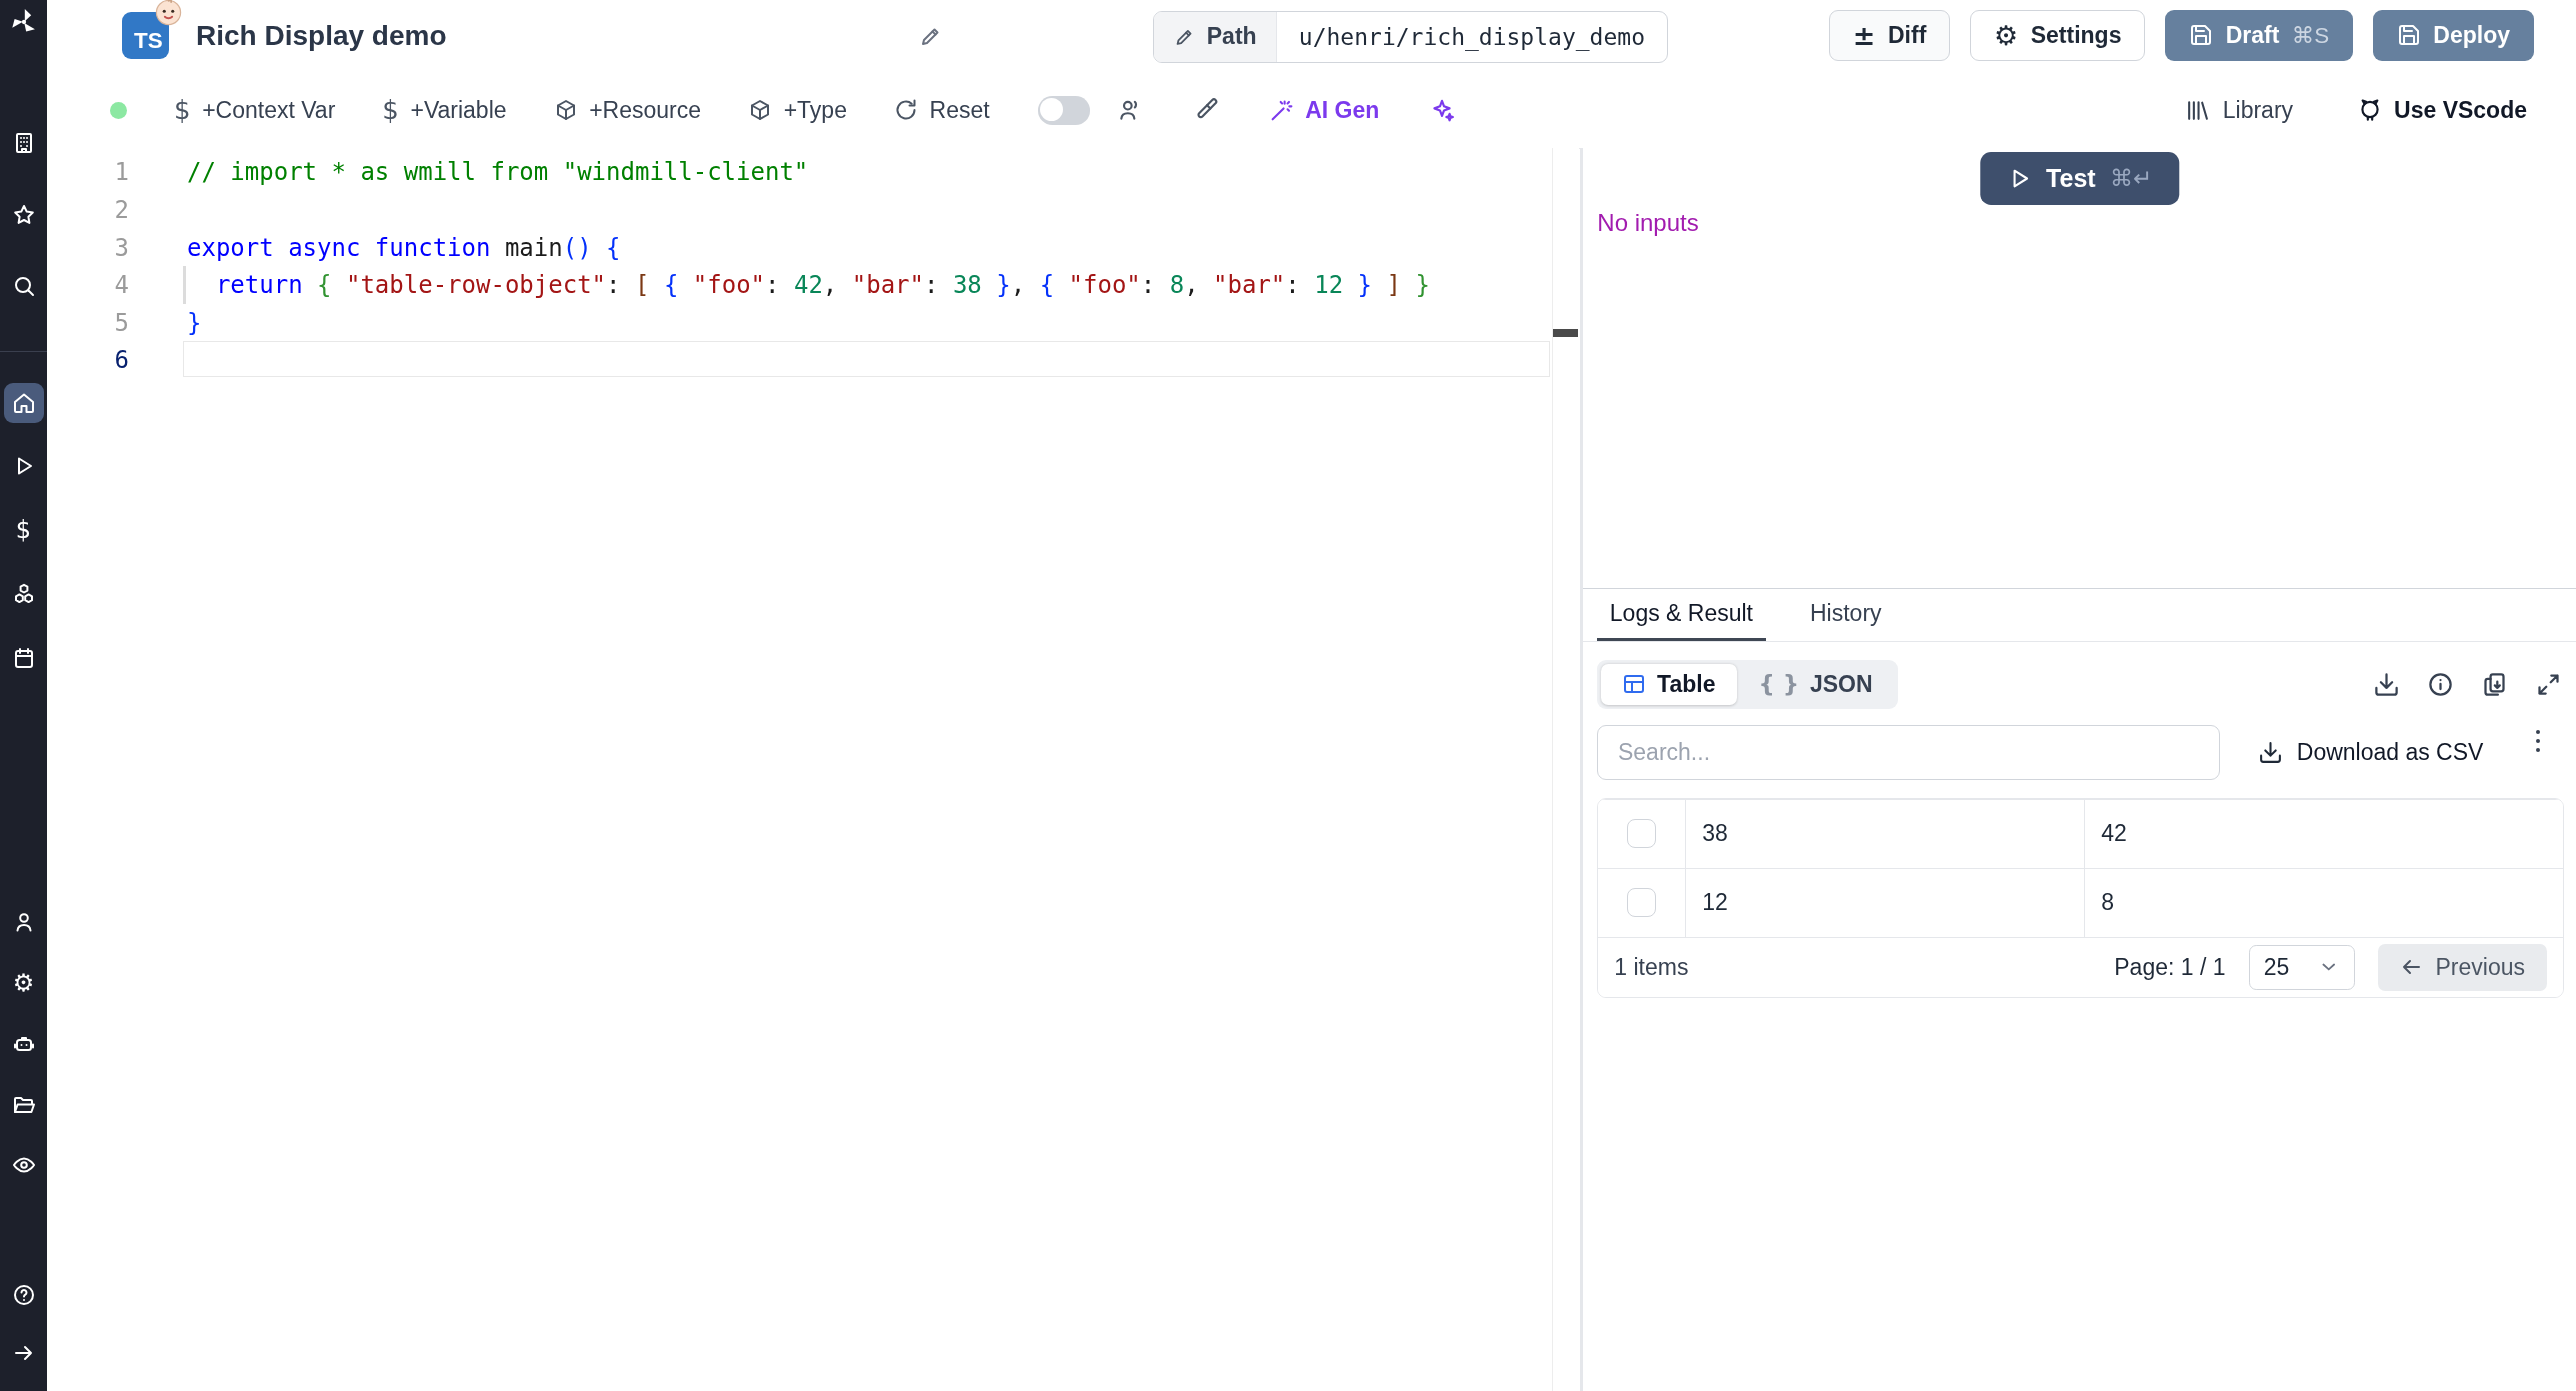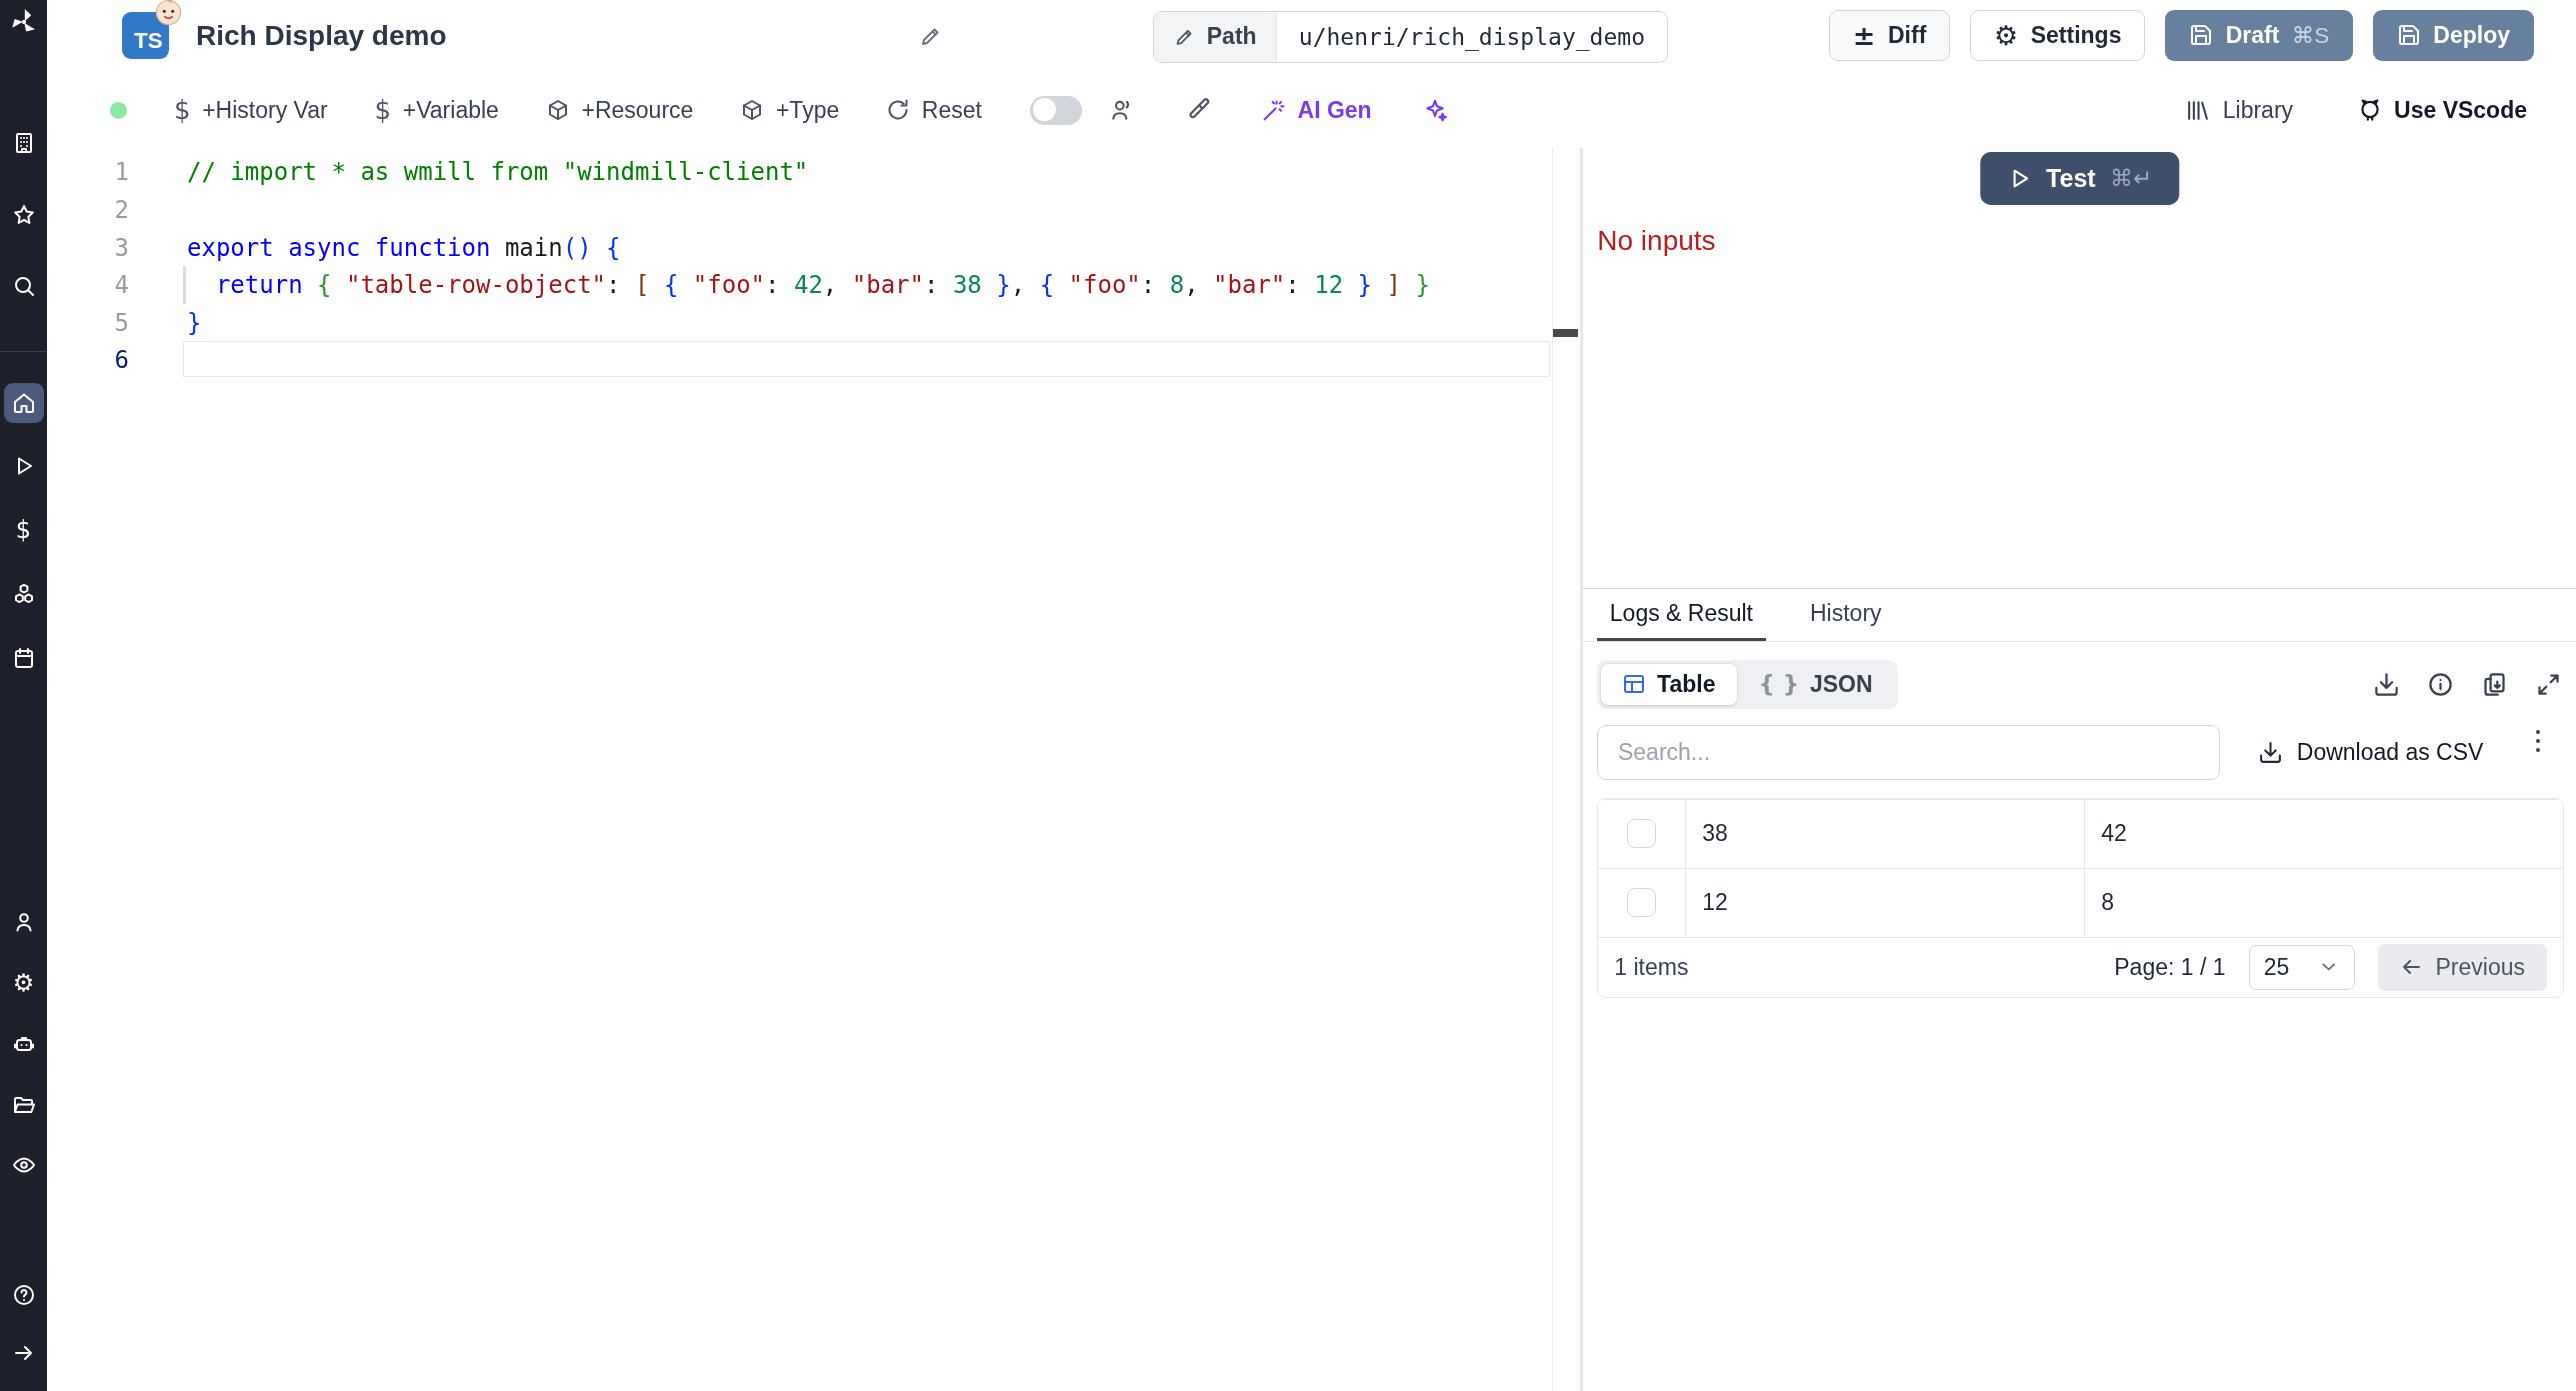--- a/index.html
+++ b/index.html
@@ -73,21 +73,21 @@
   .tk-b3{color:#7b3814;}
   .cur-line{position:absolute;left:136px;top:193px;width:1367px;height:36px;border:1.8px solid #e8e8e8;box-sizing:border-box;}
   .mod-bar{position:absolute;left:136px;top:118px;width:2.7px;height:38px;background:#dcdcdc;}
   .editor-edge{position:absolute;left:1505px;top:0;bottom:0;width:0.9px;background:#ededed;}
   .scroll-thumb{position:absolute;left:1506px;top:181px;width:25px;height:8px;background:#4a4a4a;}
 
   .vdivider{position:absolute;left:1580px;top:148px;width:3.6px;bottom:0;background:#e5e7eb;cursor:col-resize;}
 
   
   .right{position:absolute;left:1583px;top:148px;right:0;bottom:0;background:#fff;}
-  .no-inputs{position:absolute;left:14.3px;top:61px;font-size:28px;color:#b91c1c;margin-top:16px;}
+  .no-inputs{position:absolute;left:14.3px;top:61px;font-size:24px;color:#a21caf;}
   .test-btn{position:absolute;left:50%;transform:translateX(-50%);top:3.6px;height:53px;background:#3e4f6c;border:none;border-radius:10.7px;color:#fff;display:flex;align-items:center;gap:14.3px;padding:0 27px;font-size:25px;font-weight:700;font-family:inherit;cursor:pointer;}
   .test-btn .ic{font-size:25px;}
   .test-kbd{font-weight:400;color:#9aa8c0;font-size:23px;}
 
   .results{position:absolute;left:0;right:0;top:440px;bottom:0;border-top:1.8px solid #d1d5db;}
   .tabs{height:52px;border-bottom:0.9px solid #e5e7eb;display:flex;align-items:stretch;padding-left:14.3px;}
   .tab{display:flex;align-items:center;padding:0 12.5px;margin-right:32px;font-size:23px;color:#374151;cursor:pointer;border-bottom:3.6px solid transparent;box-sizing:border-box;}
   .tab.active{color:#111827;border-bottom-color:#3f4754;font-weight:500;}
 
   .res-toolbar{display:flex;align-items:center;margin:18px 14.3px 0 14.3px;}
@@ -320,21 +320,21 @@
           </span>
         <span>Deploy</span>
       </button>
     </div>
   </header>
 
   <div class="toolbar">
     <span class="status-dot"></span>
     <div id="tb-items" style="display:contents"><div class="tb-item">
           <span class="ic txt-ic">$</span>
-          <span>+History Var</span>
+          <span>+Context Var</span>
         </div><div class="tb-item">
           <span class="ic txt-ic">$</span>
           <span>+Variable</span>
         </div><div class="tb-item">
           <span class="ic">
             <svg viewBox="0 0 24 24" fill="none" stroke="currentColor" stroke-width="2" stroke-linecap="round" stroke-linejoin="round">
               <path d="M12 3l8 4.5v9L12 21l-8-4.5v-9z"></path>
               <path d="M12 12l8-4.5M12 12 4 7.5M12 12v9"></path>
             </svg>
           </span>

